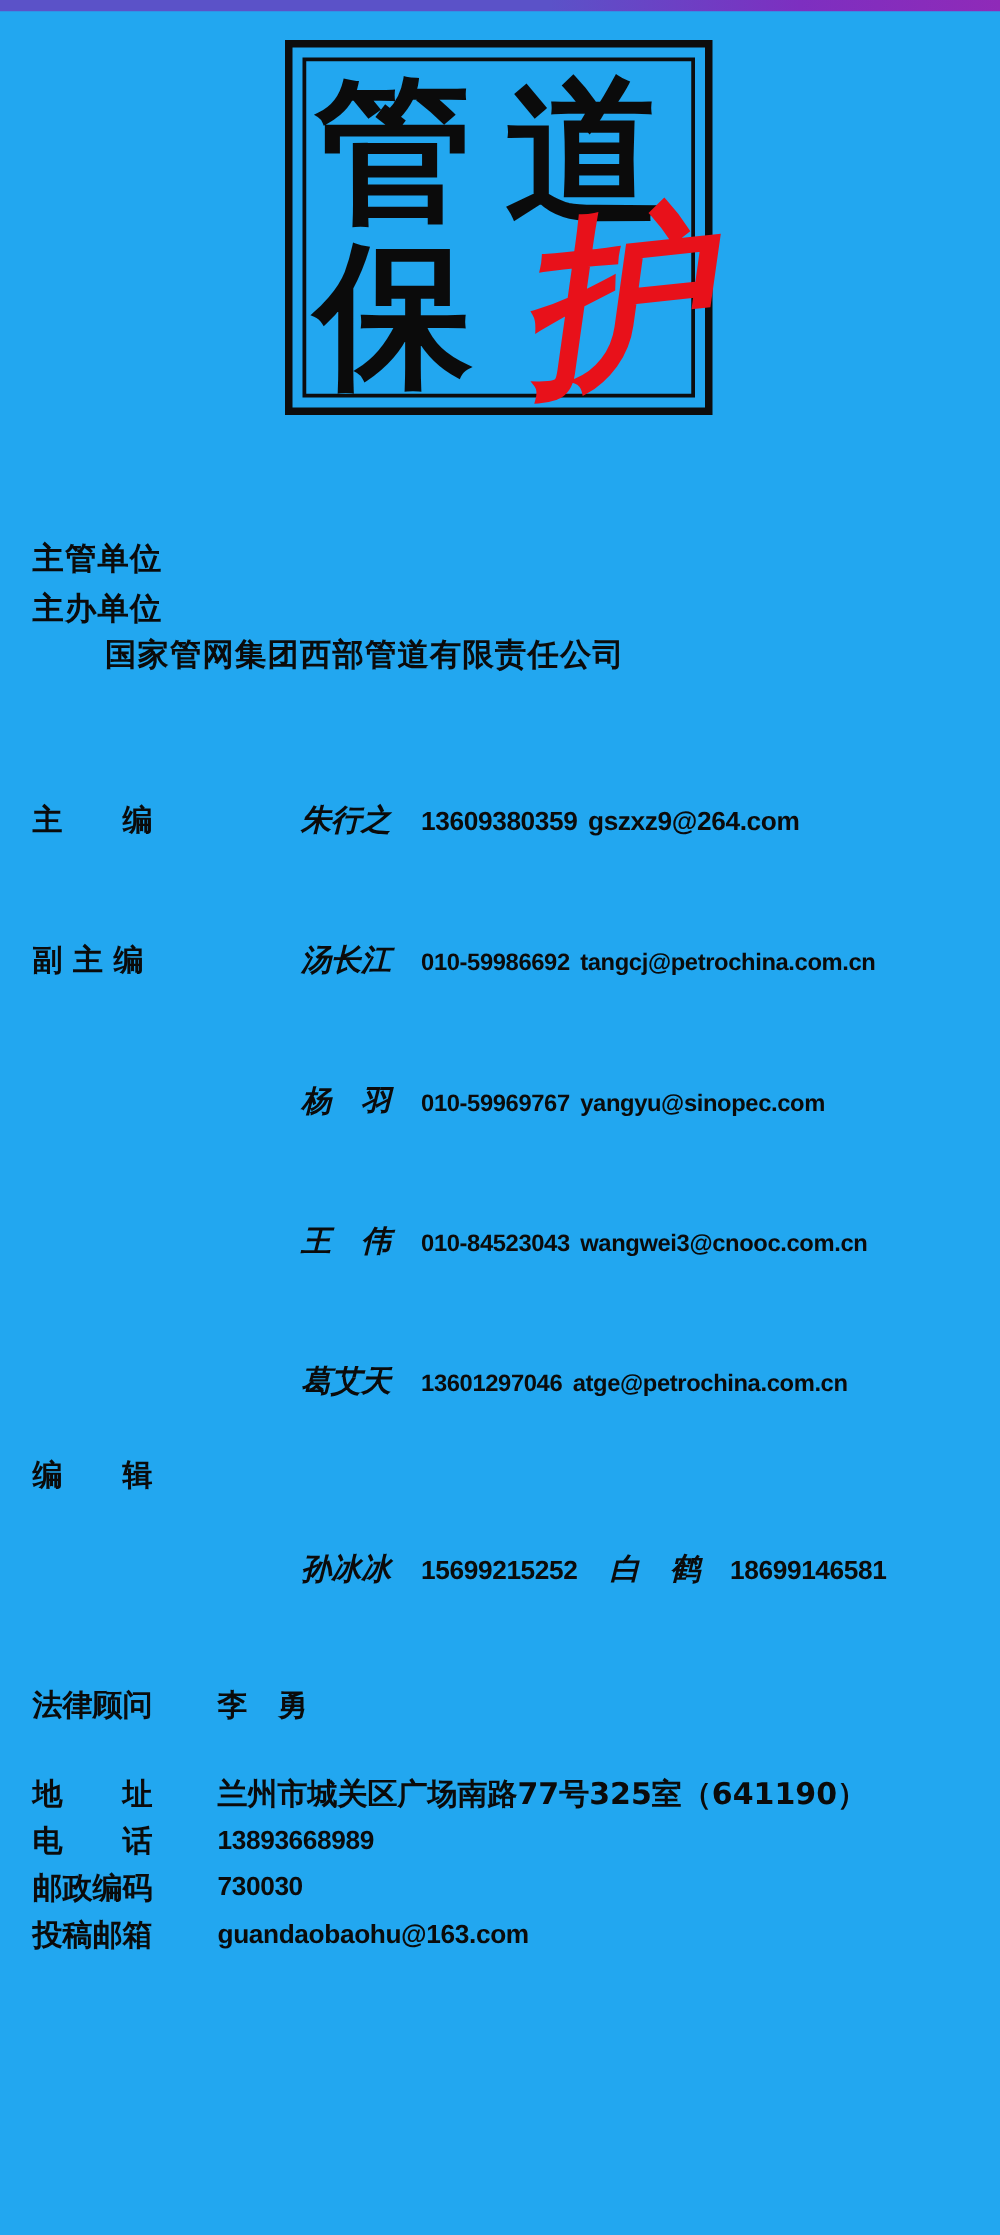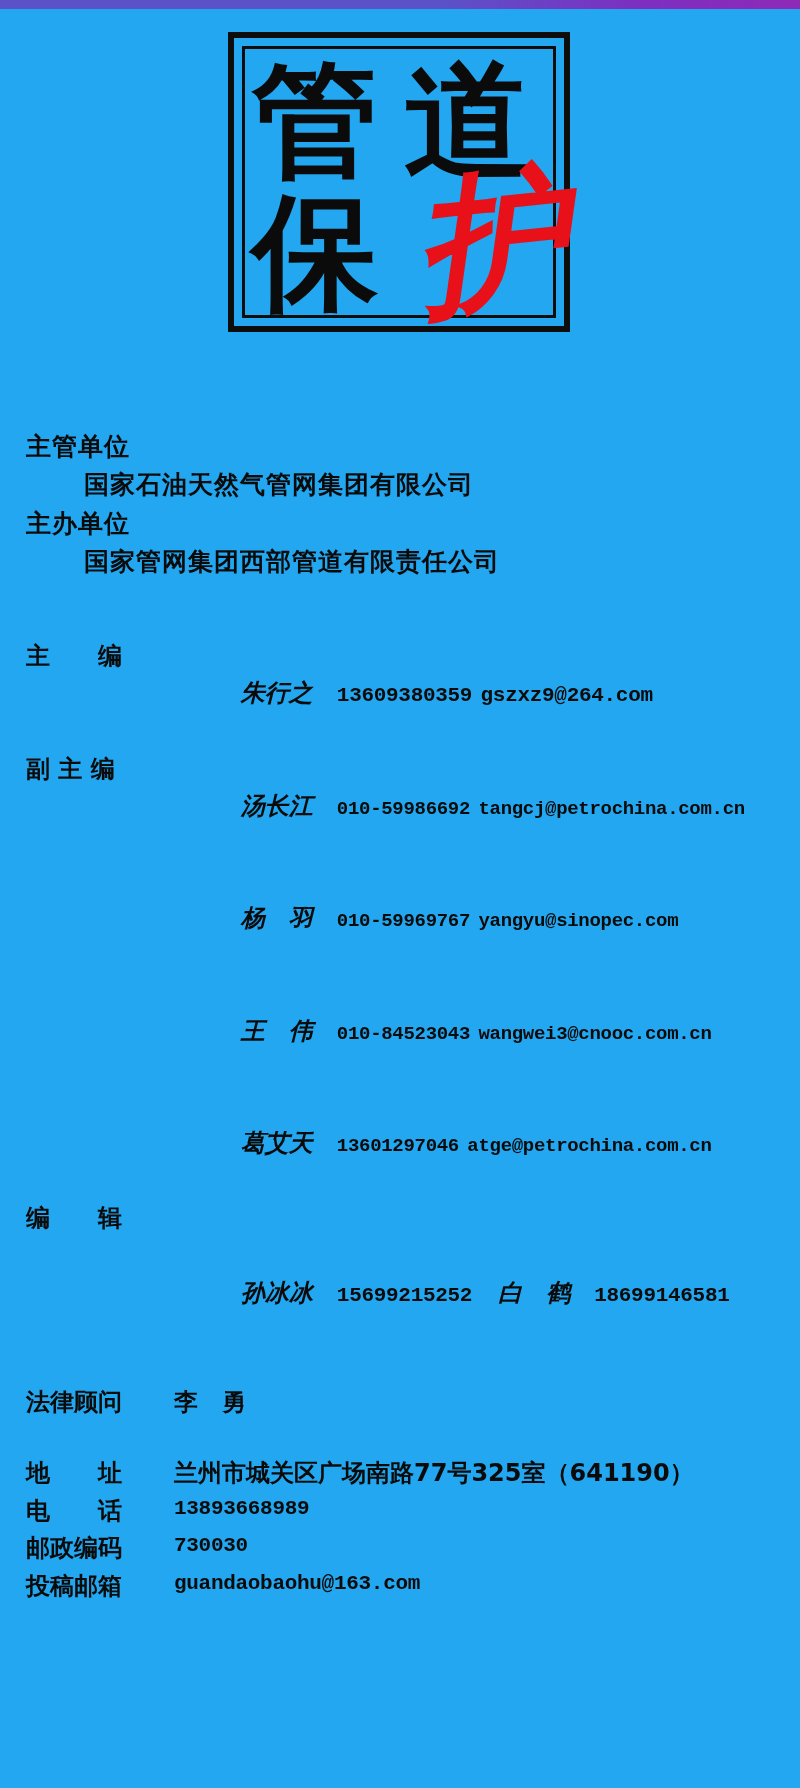--- a/index.html
+++ b/index.html
@@ -114,42 +114,42 @@
     color: #0b0b0b;
     line-height: 1.5;
     padding-left: 58px;
     letter-spacing: 1px;
   }
   .gap-lg { height: 56px; }
   .gap-md { height: 34px; }
 
   .row {
     display: flex;
-    align-items: flex-start;
+    align-items: center;
     font-family: "DejaVu Sans", sans-serif;
     font-weight: bold;
     font-size: 24px;
     color: #0b0b0b;
     line-height: 1.56;
     white-space: pre;
   }
   .lbl {
     width: 148px;
     flex: 0 0 148px;
     display: inline-block;
     letter-spacing: 0;
   }
   .val {
     font-family: "DejaVu Sans", sans-serif;
     font-weight: bold;
     font-size: 24px;
     letter-spacing: 0;
   }
   .mono {
-    font-family: Liberation Mono, monospace;
+    font-family: Liberation Sans, sans-serif;
     font-weight: bold;
     font-size: 21px;
     letter-spacing: -0.3px;
   }
   .mono.small {
     font-size: 19px;
   }
   .name-col {
     display: inline-block;
     min-width: 96px;
@@ -174,21 +174,20 @@
         <span class="logo-ch c3">保</span>
         <span class="logo-ch c4">护</span>
       </div>
     </div>
   </div>
 
   <div class="content">
 
     <div class="unit-block">
       <div class="unit-title">主管单位</div>
-      <div class="unit-value">国家石油天然气管网集团有限公司</div>
     </div>
 
     <div class="unit-block">
       <div class="unit-title">主办单位</div>
       <div class="unit-value">国家管网集团西部管道有限责任公司</div>
     </div>
 
     <div class="gap-lg"></div>
 
     <div class="row">

